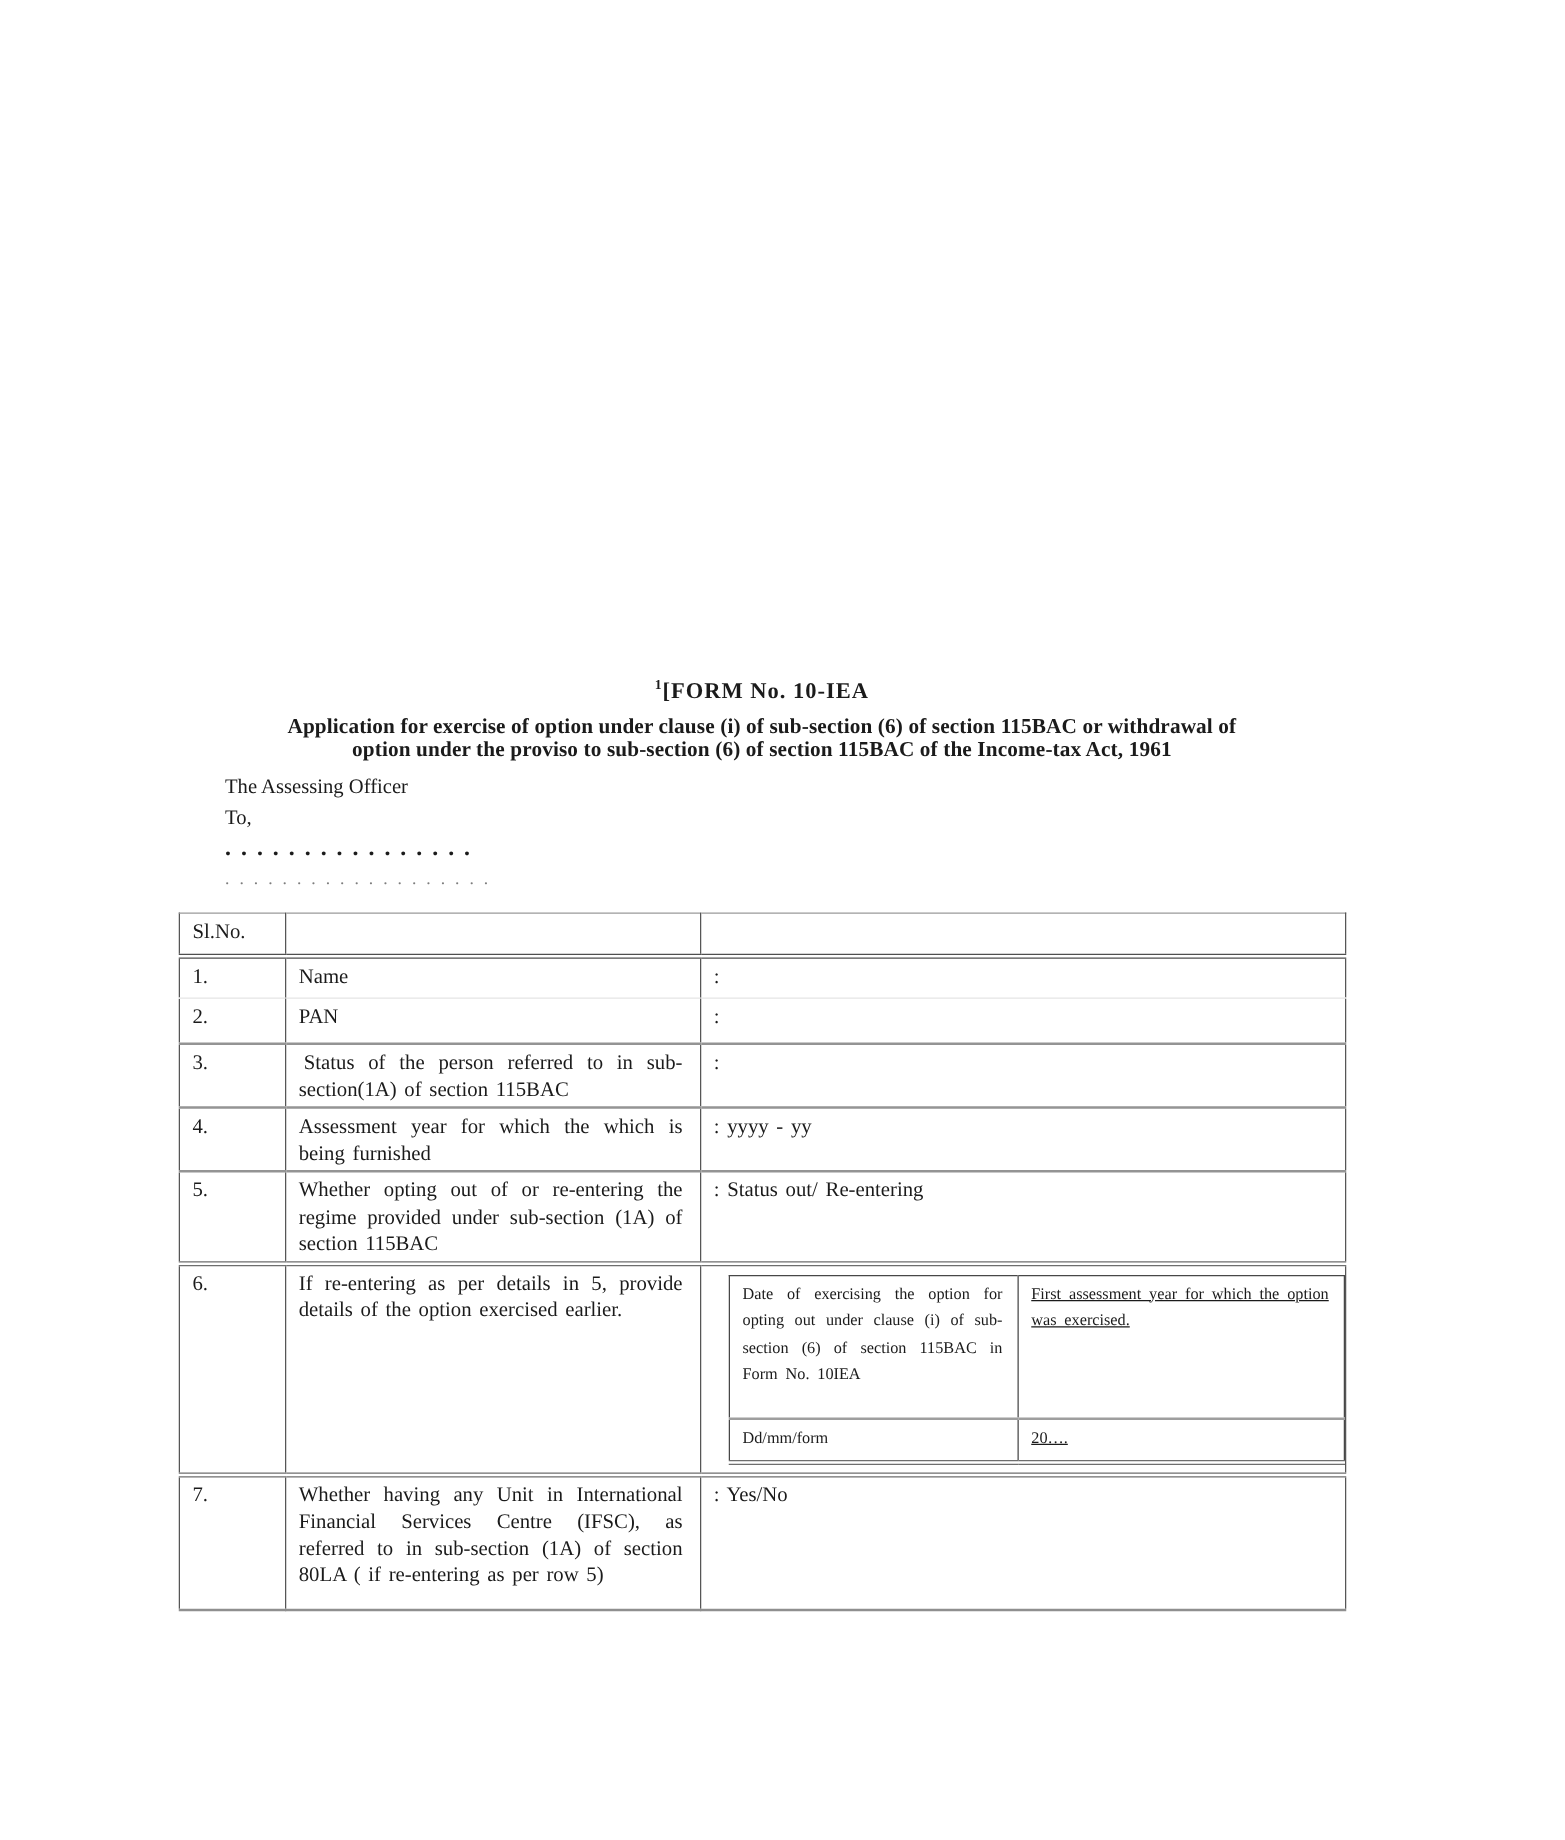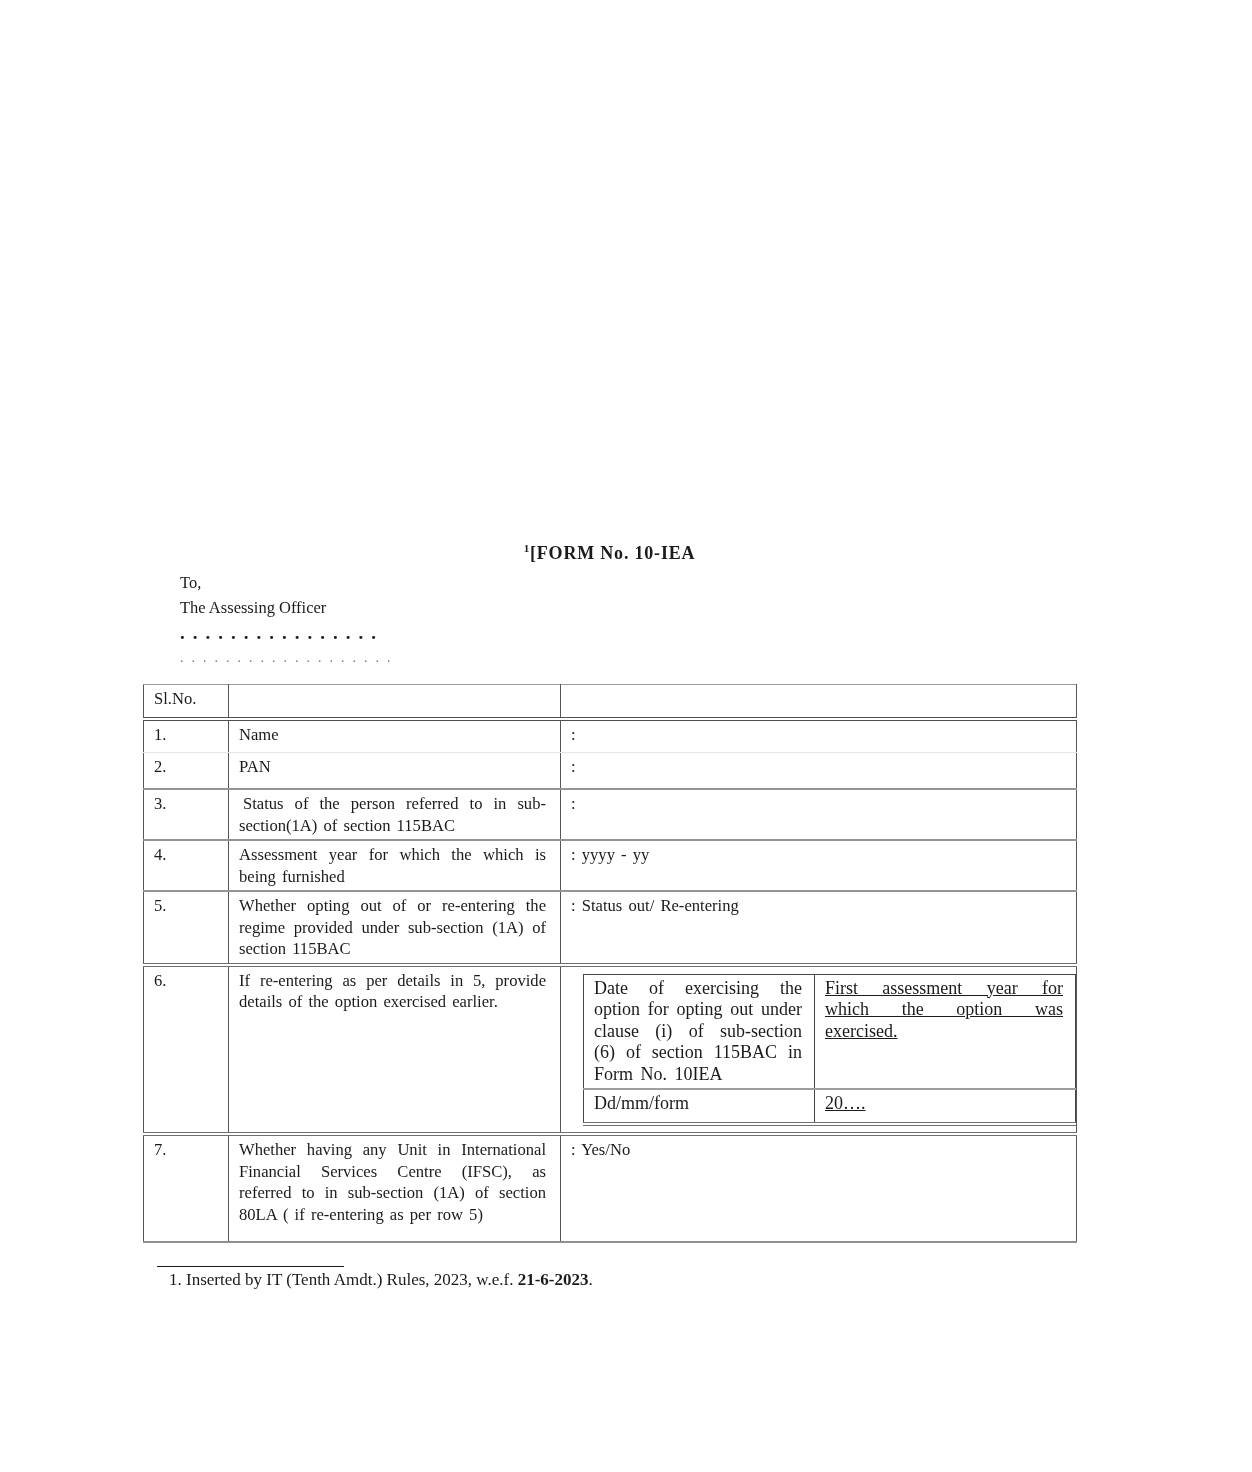--- a/index.html
+++ b/index.html
@@ -58,21 +58,21 @@
   tr.r6 td    { height:146px; border-bottom:4px double #6e6e6e; }
   tr.r7 td    { height:99px; }
 
   td.vbottom { vertical-align:bottom; padding-bottom:9px; }
   td.indent1 { text-indent:4px; }
 
   td.nest-holder { padding:0; }
   table.nested {
     border-collapse:collapse; table-layout:fixed;
     width:492px; margin:4px 12px 3px 12px;
-    font-size:18px; line-height:21.5px;
+    font-size:13px; line-height:21.5px;
     border:1.5px solid #474747;
   }
   table.nested td {
     vertical-align:top; text-align:justify;
     padding:3px 12px 3px 10px;
     border-right:1.5px solid #474747;
     word-spacing:3px;
   }
   table.nested td:last-child { border-right:none;text-decoration:underline; }
   table.nested tr.nh td { height:107px; border-bottom:2.5px solid #9e9e9e; }
@@ -85,24 +85,28 @@
 </style>
 </head>
 <body>
 
 <div class="sheet">
   <div class="content">
 
     <div class="form-heading"><sup>1</sup><span>[FORM No. 10-IEA</span></div>
 
 
+    <div class="title-block">
+      <div>Application for exercise of option under clause (i) of sub-section (6) of section 115BAC or withdrawal of</div>
+      <div>option under the proviso to sub-section (6) of section 115BAC of the Income-tax Act, 1961</div>
+    </div>
 
     <div class="address">
+      <div>The Assessing Officer</div>
       <div>To,</div>
-      <div>The Assessing Officer</div>
       <div class="dots1">................</div>
       <div class="dots2">...................</div>
     </div>
 
     <table class="form-table">
       <colgroup>
         <col style="width:85px">
           <col style="width:332px">
           <col style="width:516px">
       </colgroup>
@@ -160,19 +164,15 @@
         </td>
       </tr>
       <tr class="r7">
         <td class="c-num">7.</td>
         <td class="c-label">Whether having any Unit in International Financial Services Centre (IFSC), as referred to in sub-section (1A) of section 80LA ( if re-entering as per row 5)</td>
         <td class="c-val">: Yes/No</td>
       </tr>
     </tbody>
       </table>
 
-    <div class="footnote">
-      <div class="fn-rule"></div>
-      <div class="fn-text"><span>1. Inserted by IT (Tenth Amdt.) Rules, 2023, w.e.f. </span><b>21-6-2023</b><span>.</span></div>
-    </div>
 
   </div>
 </div>
 
 </body></html>

